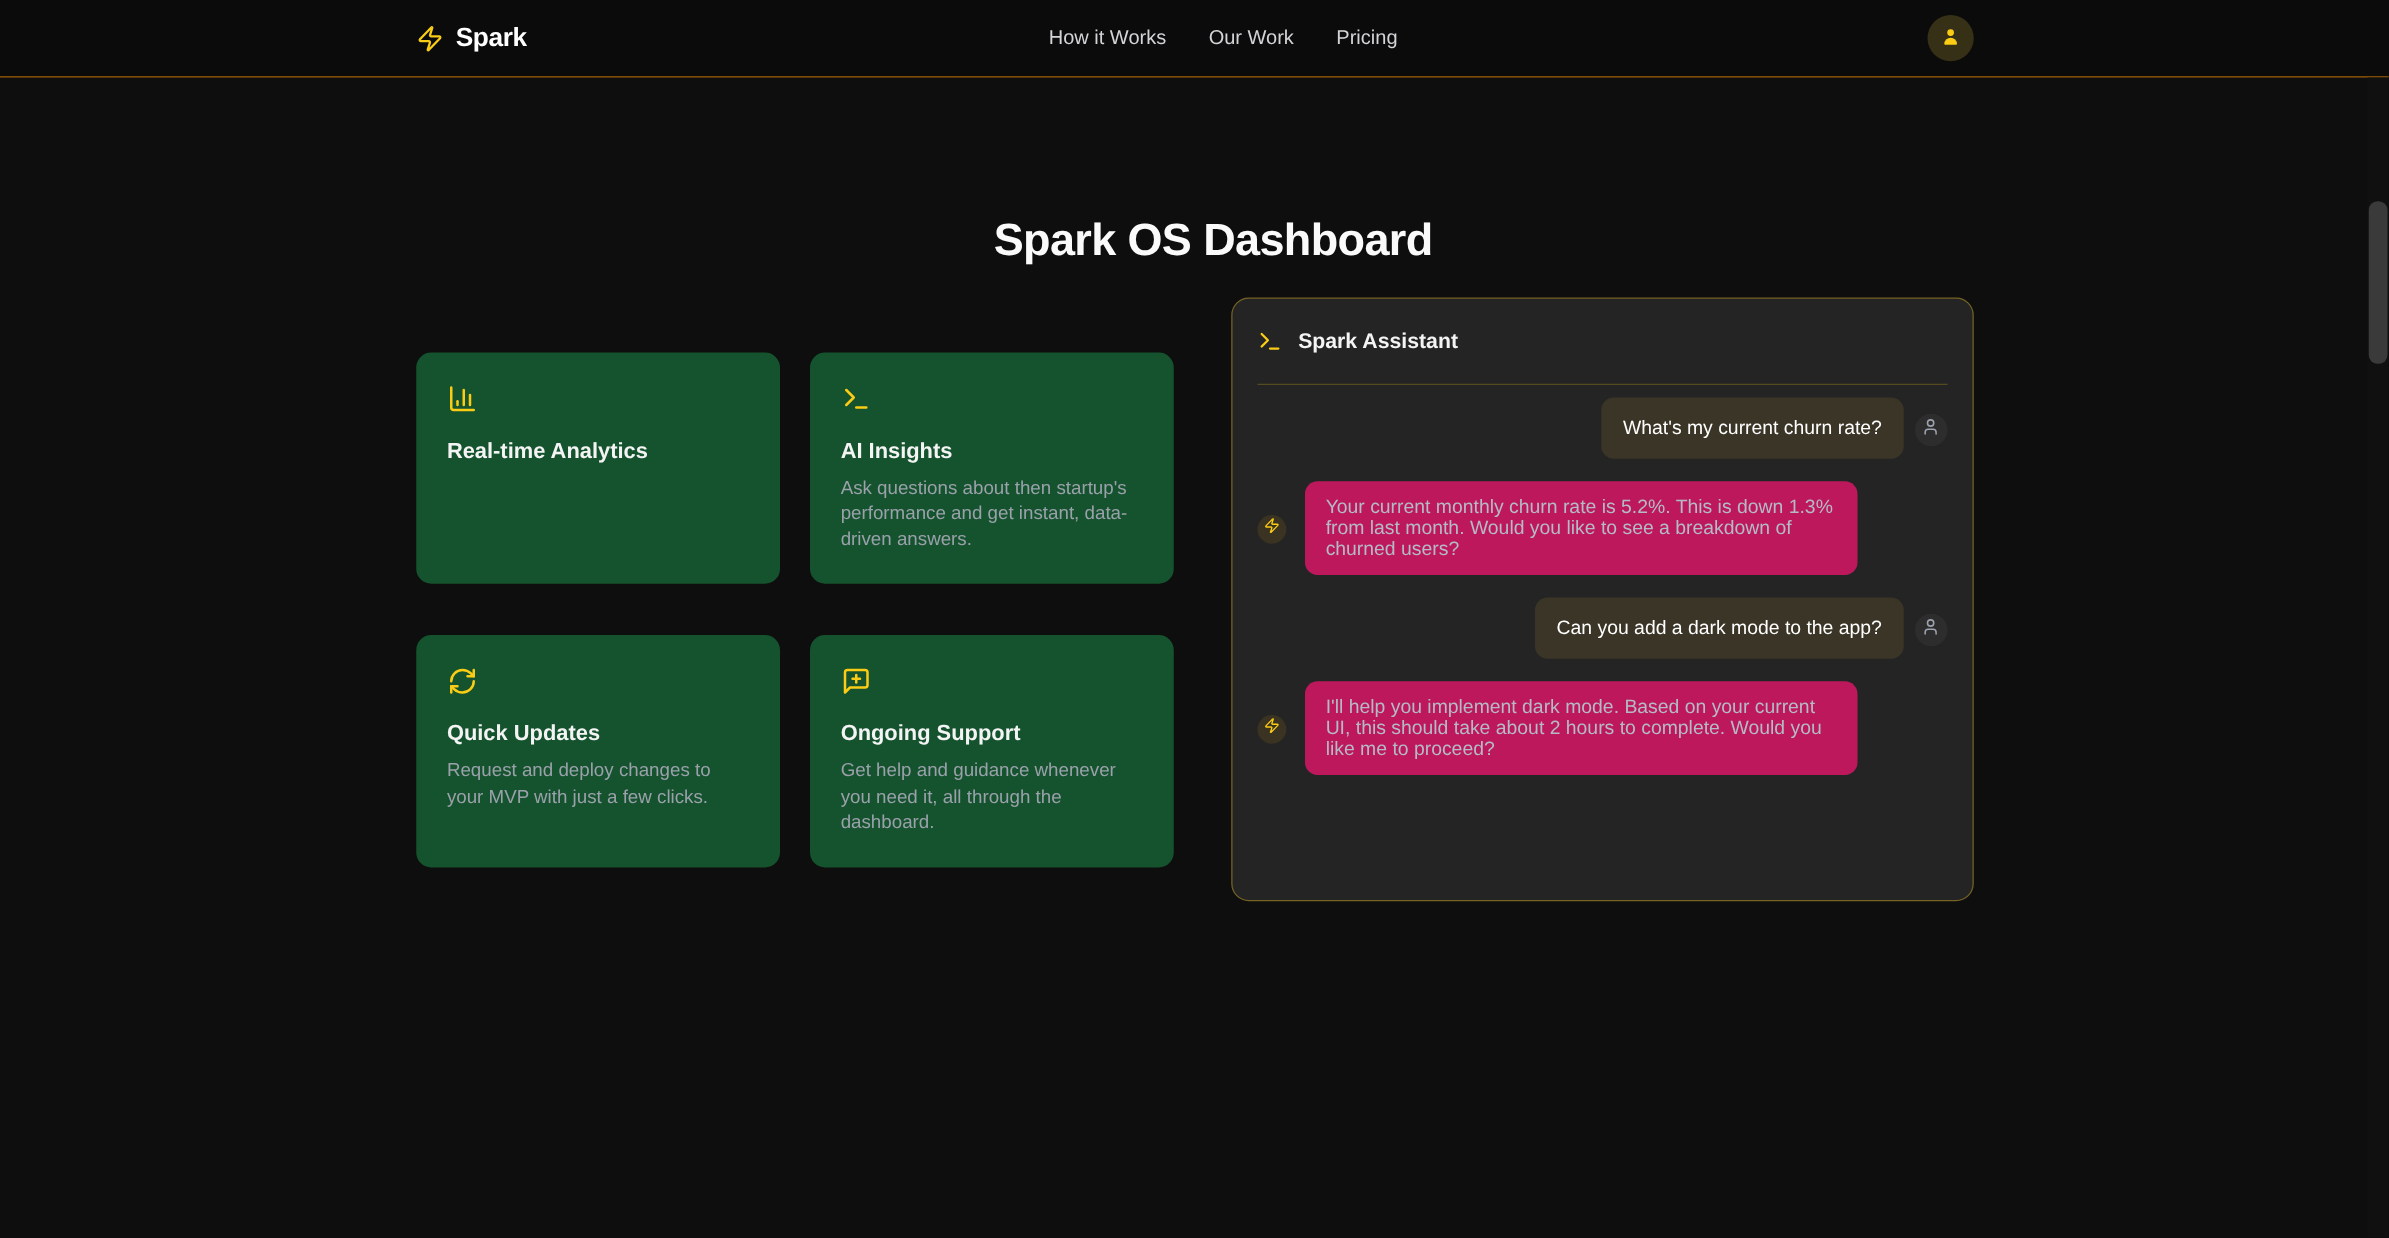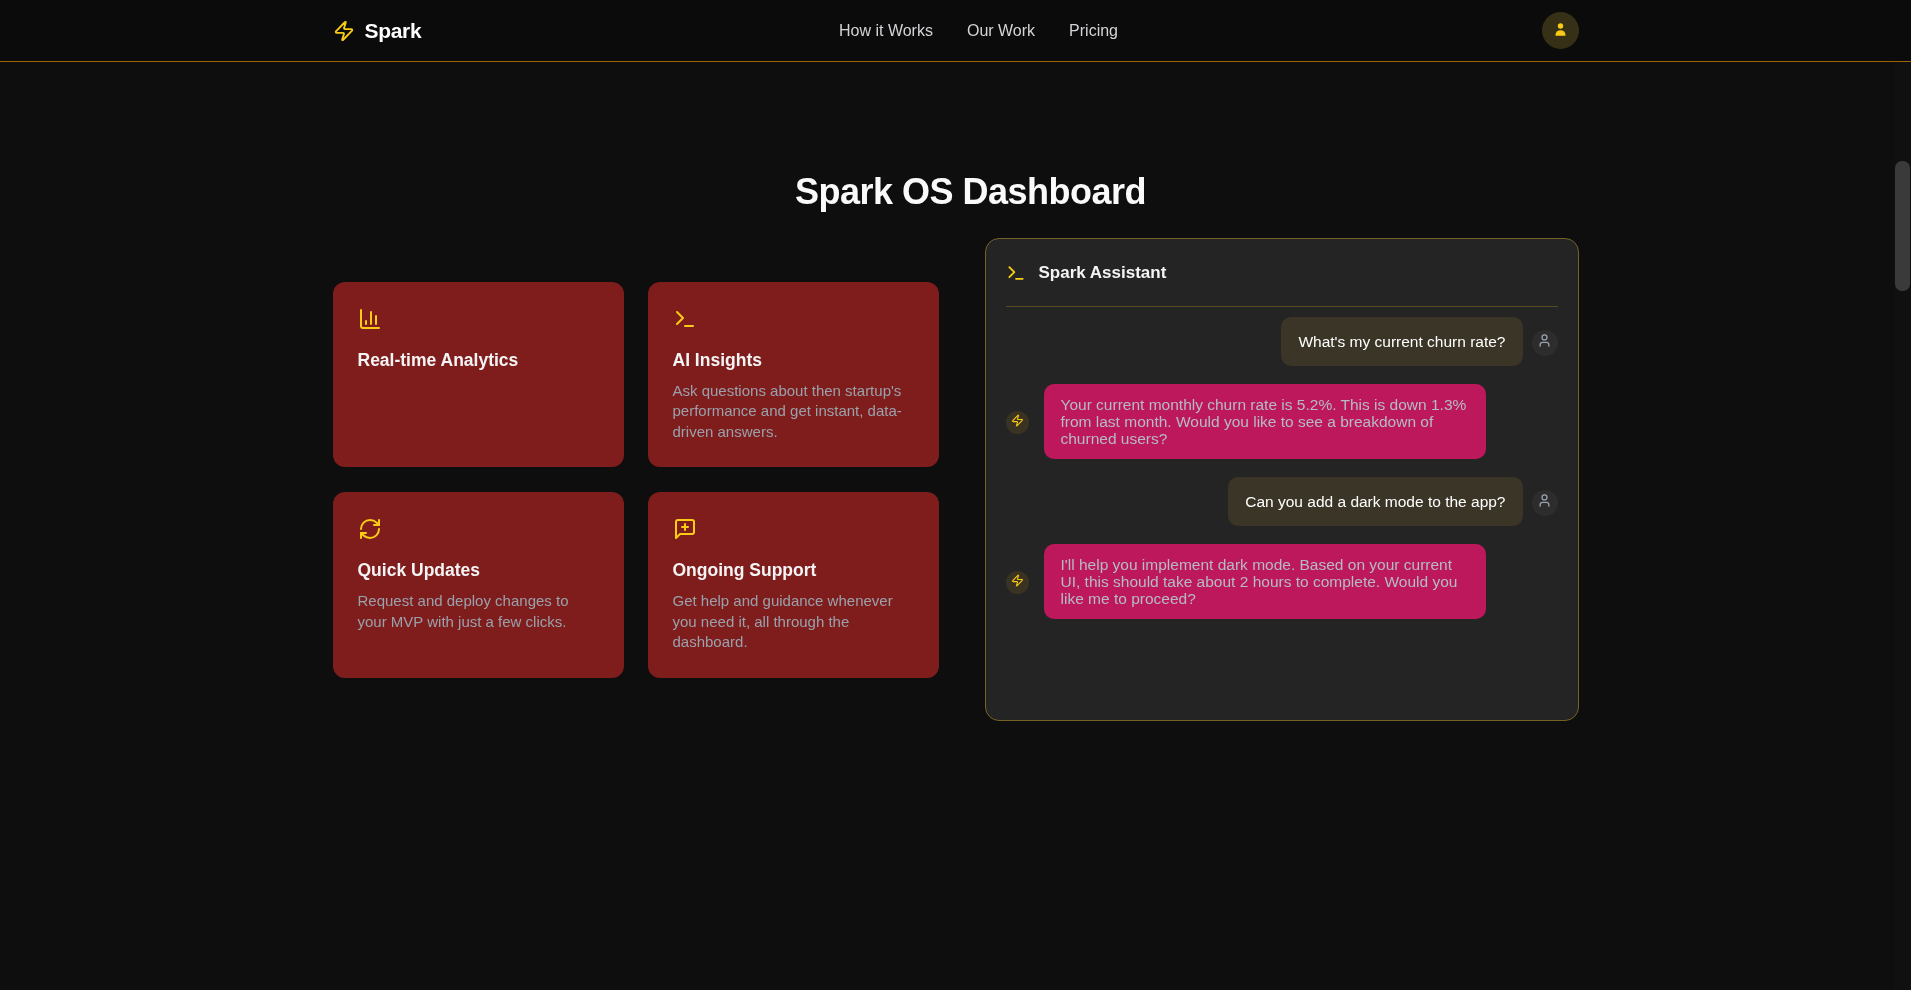--- a/index.html
+++ b/index.html
@@ -56,23 +56,24 @@
     width:1246px; margin:28px auto 0;
     display:flex; gap:46px; align-items:center;
   }
   .feature-grid {
     width:606px;
     display:grid;
     grid-template-columns:291px 291px;
     gap:25px 24px;
   }
   .card {
-    background:#7f1d1d;
+    background:#14532d;
     border-radius:12px;
     padding:25px;
+    margin-top:16px;
   }
   .card-icon { color:#facc15; height:24px; }
   .card-title { margin-top:19px; font-size:17.5px; font-weight:bold; color:#f4f4f5; }
   .card-desc  { margin-top:10px; font-size:15px; line-height:20.5px; color:#9aa1ab; }
   
   .panel {
     width:594px; height:483px;
     background:#242424;
     border:1px solid #756325;
     border-radius:14px;

